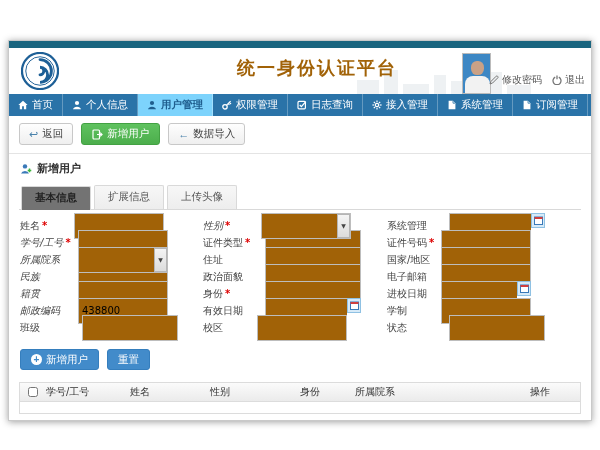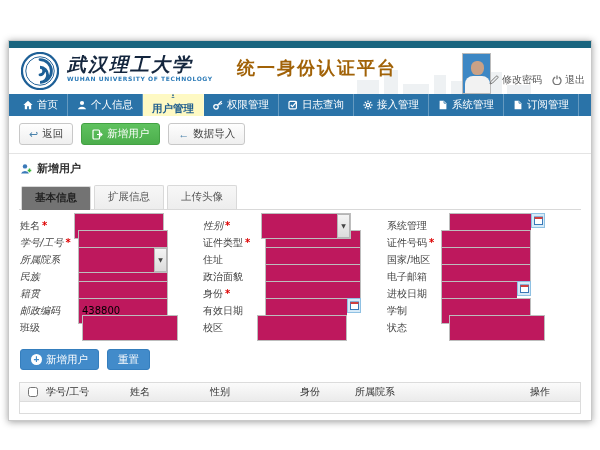--- a/index.html
+++ b/index.html
@@ -22,25 +22,25 @@
     letter-spacing:2px;white-space:nowrap;}
   .avatar{position:absolute;right:100px;top:5px;width:29px;height:41px;background:#3d87c4;
     border:1px solid #bbb;overflow:hidden;}
   .avatar .head{position:absolute;left:8px;top:7px;width:13px;height:14px;border-radius:45%;background:#caa186;}
   .avatar .shirt{position:absolute;left:2px;top:22px;width:25px;height:19px;border-radius:8px 8px 0 0;background:#f2f2f2;}
   .hdr-links{position:absolute;right:6px;bottom:7px;display:flex;align-items:center;gap:10px;
     font-size:10px;color:#555;}
   .hdr-link{display:inline-flex;align-items:center;gap:3px;cursor:pointer;}
   .hdr-link svg{display:block;}
   
-  .nav{display:flex;height:22px;background:#2a73a8;padding-left:5px;}
+  .nav{display:flex;height:22px;background:#2a73a8;}
   .nav-item{display:inline-flex;align-items:center;gap:4px;padding:0 9px;color:#fff;
     font-size:10.5px;border-right:1px solid rgba(255,255,255,.28);cursor:pointer;white-space:nowrap;}
   .nav-item svg{display:block;}
-  .nav-item.active{background:#fef9c3;color:#1f5e8e;font-weight:bold;flex-direction:column;}
+  .nav-item.active{background:#7dd3fc;color:#1f5e8e;font-weight:bold;}
   
   .toolbar{display:flex;align-items:center;gap:8px;padding:7px 10px 6px;}
   .btn-light{display:inline-flex;align-items:center;gap:4px;height:22px;padding:0 9px;
     background:linear-gradient(#fefefe,#efefef);border:1px solid #c8c8c8;border-radius:3px;
     font-size:10.5px;color:#444;cursor:pointer;}
   .btn-light .ico{color:#4a82ab;font-size:11px;line-height:1;}
   .btn-green{display:inline-flex;align-items:center;gap:4px;height:22px;padding:0 10px;
     background:linear-gradient(#5fc25f,#4cae4c);border:1px solid #43a143;border-radius:3px;
     font-size:10.5px;color:#fff;cursor:pointer;}
   .divider{border-top:1px solid #e4e4e4;margin-top:2px;}
@@ -48,21 +48,21 @@
   .tabs{display:flex;gap:3px;margin:5px 10px 0;border-bottom:1px solid #d9d9d9;padding-left:2px;}
   .tab{padding:4px 13px;font-size:10.5px;color:#555;background:linear-gradient(#f7f7f7,#ededed);
     border:1px solid #d9d9d9;border-bottom:none;border-radius:2px 2px 0 0;cursor:pointer;margin-bottom:0;}
   .tab.active{background:#737373;color:#222;font-weight:bold;position:relative;top:1px;padding-bottom:5px;}
   
   .form{display:grid;grid-template-columns:183px 184px 1fr;row-gap:2px;padding:8px 10px 6px 11px;}
   .cell{display:flex;align-items:center;height:15px;font-size:10px;color:#444;}
   .cell .lbl{white-space:nowrap;}
   .c1 .lbl{width:54px;} .c2 .lbl{width:58px;font-style:italic;} .c3 .lbl{width:62px;}
   .req{color:#dd0000;margin-left:2px;font-weight:bold;}
-  .inp{height:21px;border:1px solid #bdbdbd;background:#be185d;font-size:10px;padding:12px 3px;
+  .inp{height:21px;border:1px solid #bdbdbd;background:#a16207;font-size:10px;padding:12px 3px;
     font-family:"DejaVu Sans","Liberation Sans",sans-serif;}
   .c1 .inp,.c2 .inp{width:90px;} .c3 .inp{width:96px;}
   .wrap{display:inline-flex;position:relative;}
   .selarrow{position:absolute;right:1px;top:1px;bottom:1px;width:13px;border:1px solid #b5b5b5;
     background:linear-gradient(#f4f4f4,#dcdcdc);font-size:6px;color:#444;display:flex;
     align-items:center;justify-content:center;cursor:pointer;}
   .dwrap{display:inline-flex;}
   .dwrap .inp{border-right:none;}
   .c1 .dwrap .inp{width:76px;} .c3 .dwrap .inp{width:82px;}
   .calbtn{width:14px;height:15px;border:1px solid #8fc1e3;background:#d6eaf8;display:flex;
@@ -99,24 +99,20 @@
         <i style="width:12px;height:19px"></i>
       <i style="width:30px;height:13px"></i>
         <i style="width:16px;height:22px"></i>
       <i style="width:24px;height:9px"></i>
     </div>
     <svg class="logo" viewBox="0 0 40 40">
       <circle cx="20" cy="20" r="19" fill="#fff" stroke="#1d5f96" stroke-width="2.4"></circle>
       <circle cx="20" cy="20" r="15" fill="none" stroke="#1d5f96" stroke-width="1"></circle>
       <path d="M20 8 a12 12 0 0 1 0 24 a8 8 0 0 0 0-16 a4 4 0 0 1 0 8" fill="none" stroke="#1d5f96" stroke-width="3" stroke-linecap="round"></path>
     </svg>
-    <div class="brand">
-      <div class="cn">武汉理工大学</div>
-      <div class="en">WUHAN UNIVERSITY OF TECHNOLOGY</div>
-    </div>
     <div class="platform">统一身份认证平台</div>
     <div class="avatar">
       <span class="head"></span>
       <span class="shirt"></span>
     </div>
     <div class="hdr-links">
       <span class="hdr-link">
         <svg width="10" height="10" viewBox="0 0 10 10">
           <path d="M1 9 L2 6.4 L7.2 1.2 a.9.9 0 0 1 1.3 0 l.3.3 a.9.9 0 0 1 0 1.3 L3.6 8 Z" fill="none" stroke="#777" stroke-width="1"></path>
         </svg>

